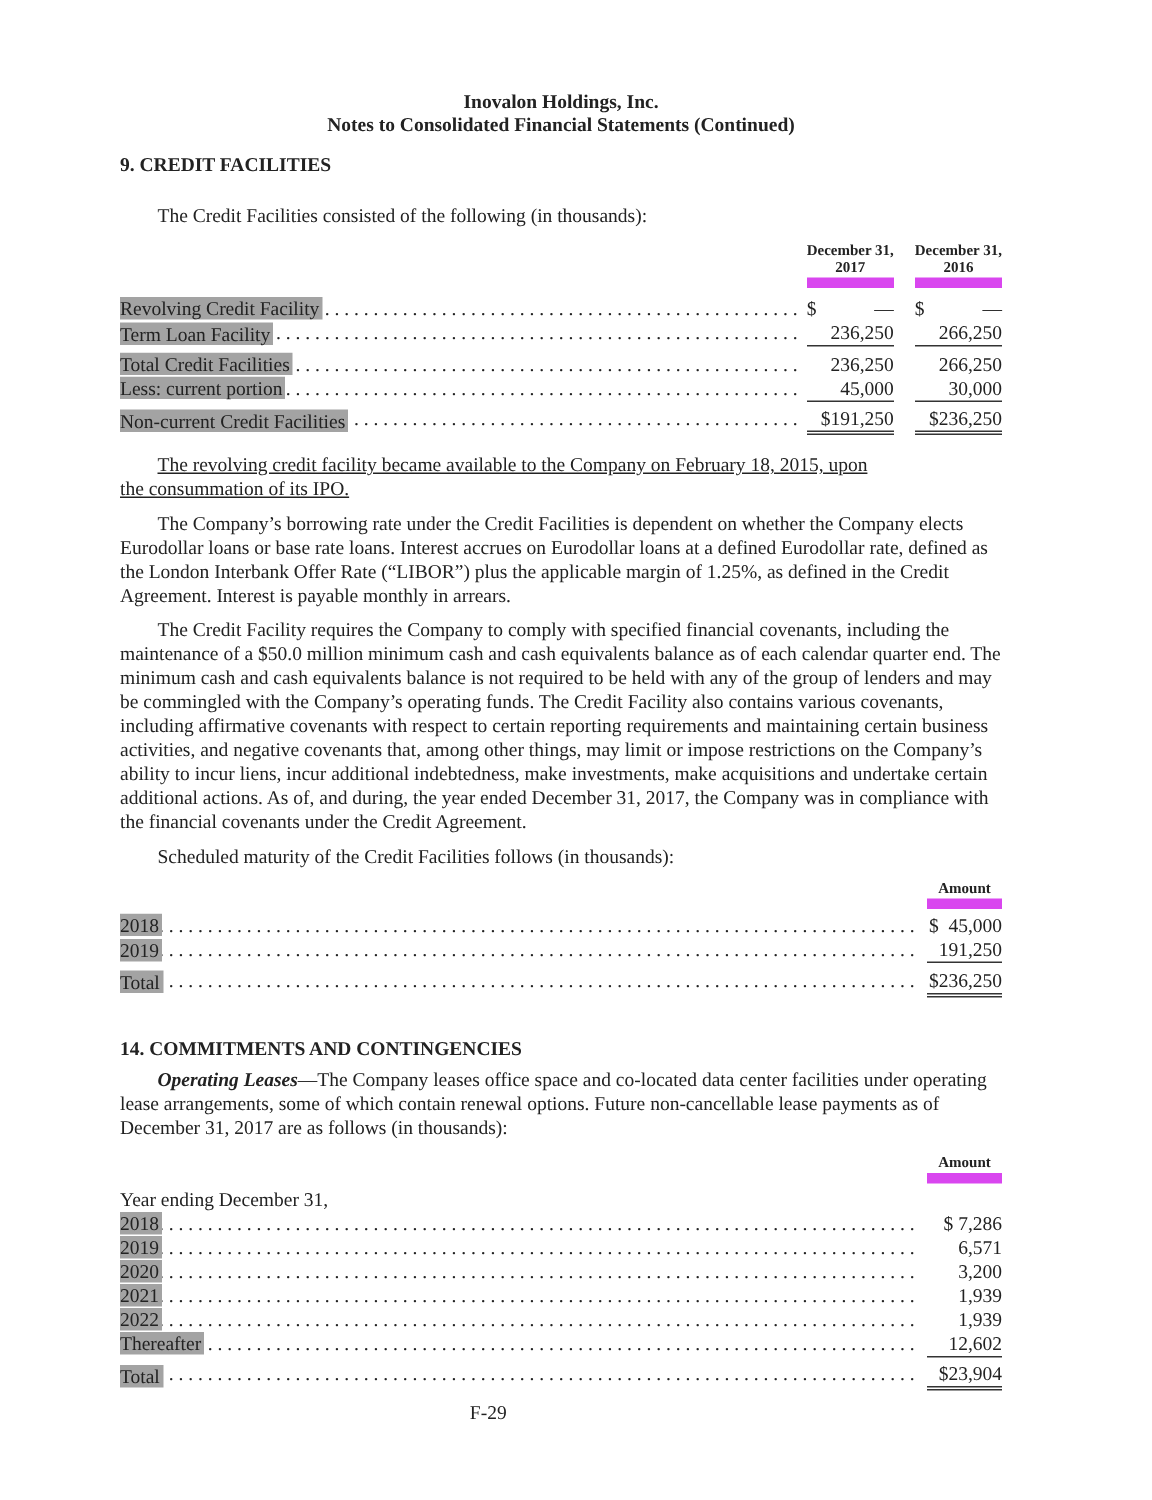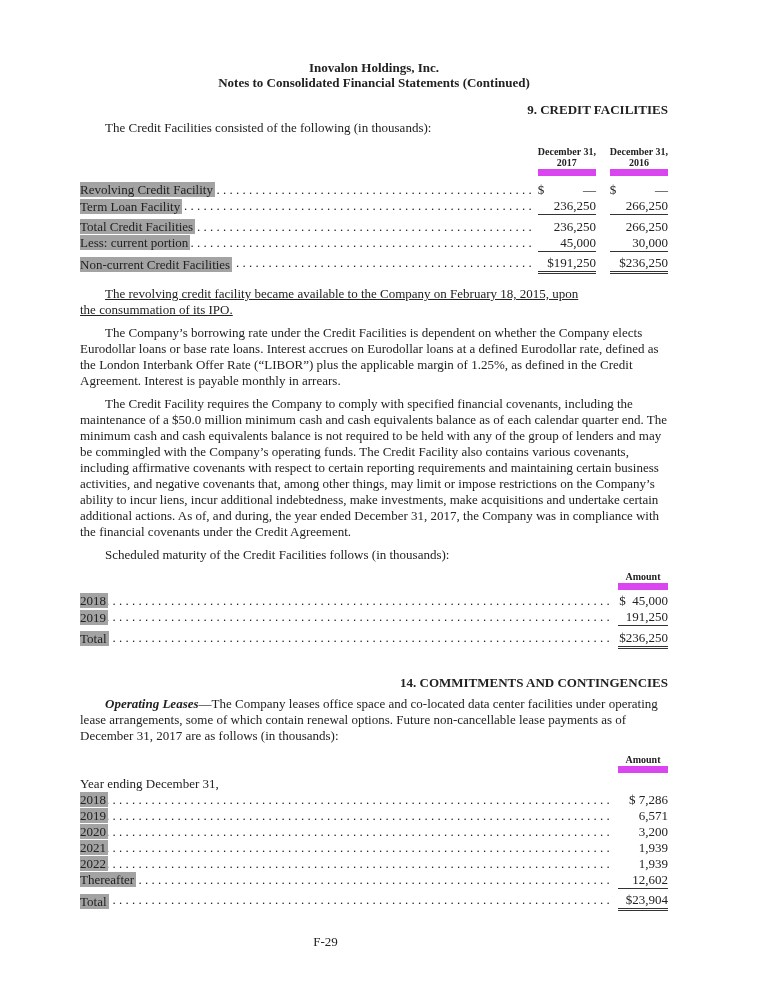--- a/index.html
+++ b/index.html
@@ -1,23 +1,23 @@
 <!DOCTYPE html>
 <html><head>
 <meta charset="utf-8">
 <style>
   html, body { margin: 0; padding: 0; background: #ffffff; }
   body { width: 768px; height: 1000px; position: relative; overflow: hidden;
          font-family: "Liberation Serif", "DejaVu Serif", serif; color: #222; font-size: 13px; }
   .page { position: absolute; left: 80px; top: 60px; width: 588px; }
   .hdr { text-align: center; font-weight: bold; font-size: 13px; line-height: 15px; }
-  .sec-title { font-weight: bold; font-size: 13px; margin-top: 11px; line-height: 16px; text-align: right; }
+  .sec-title { font-weight: bold; font-size: 13px; margin-top: 11px; line-height: 16px; }
   p { margin: 0; line-height: 16px; text-indent: 25px; }
   .pgap { margin-top: 7px; }
-  .intro { margin-top: 2px; }
+  .intro { margin-top: 18px; }
   table.fin { border-collapse: collapse; width: 588px; font-size: 13px; }
   table.fin td { padding: 0; line-height: 16px; vertical-align: bottom; white-space: nowrap; }
   .lbl { position: relative; overflow: hidden; }
   .lbl span.t { background: #a3a3a3; padding-right: 2px; position: relative; z-index: 1; }
   .lbl::after { content: ". . . . . . . . . . . . . . . . . . . . . . . . . . . . . . . . . . . . . . . . . . . . . . . . . . . . . . . . . . . . . . . . . . . . . . . . . . . . . . . . . . . . . . . . . . . . . . . . . . . . . . . . . . . . . . . . . ";
                 position: absolute; left: 0; top: 0; white-space: nowrap; letter-spacing: 0px; }
   .num { text-align: right; }
   .dollar { position: absolute; left: 0; }
   .colh { font-weight: bold; font-size: 10px; line-height: 11px; text-align: center;
           border-bottom: 7px solid #d946ef; padding-bottom: 1px; }

